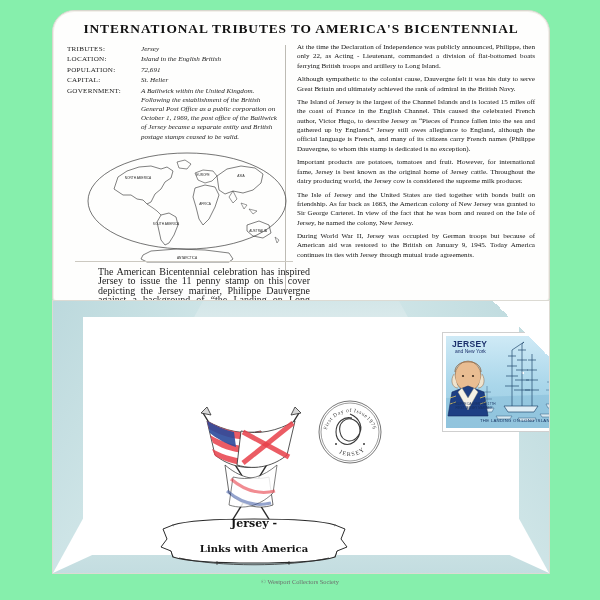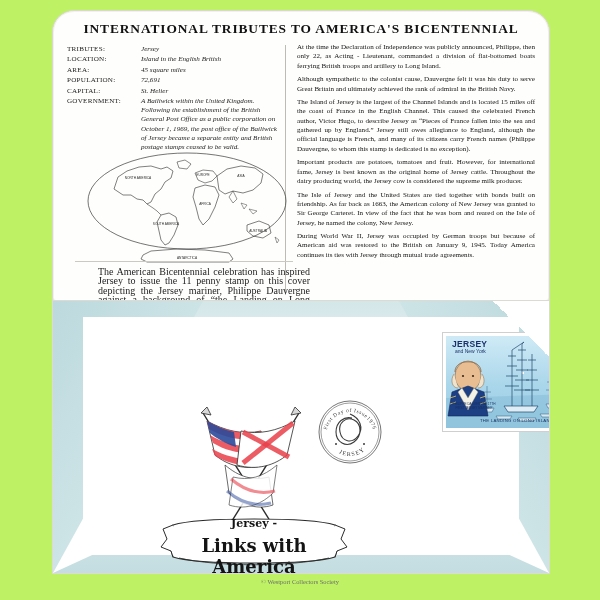--- a/index.html
+++ b/index.html
@@ -4,21 +4,21 @@
 <style>
   html,body{margin:0;padding:0;}
   body{
     width:600px;height:600px;overflow:hidden;
     background:#ffffff;
     font-family:"Liberation Serif", serif;
     color:#1b1b1b;
   }
   .page{
     position:relative;width:600px;height:600px;
-    background:#bef264;
+    background:#86efac;
   }
   
   .info-card{
     position:absolute;left:52px;top:10px;width:496px;height:290px;
     background:#fefefd;
     border:1px solid #d9d7cf;
     border-radius:22px 22px 4px 4px;
     box-shadow:0 0 0 1px #f2f0ea inset;
     overflow:hidden;
   }
@@ -105,22 +105,22 @@
     letter-spacing:.4px;
   }
   .flags{position:absolute;left:98px;top:88px;width:140px;height:150px;}
 
   .banner{position:absolute;left:76px;top:200px;width:190px;height:60px;}
   .banner-text-1{
     position:absolute;left:0;top:0;width:190px;text-align:center;
     font-family:"DejaVu Serif", serif;font-weight:700;font-size:11px;color:#141414;
   }
   .banner-text-2{
-    position:absolute;left:0;top:18px;width:190px;text-align:center;
-    font-family:"DejaVu Serif", serif;font-weight:700;font-size:18px;color:#141414;
+    position:absolute;left:0;top:26px;width:190px;text-align:center;
+    font-family:"DejaVu Serif", serif;font-weight:700;font-size:10px;color:#141414;
   }
 
   
   .stamp{
     position:absolute;left:360px;top:16px;width:128px;height:92px;
     background:#bfe4f2;
     border:3px solid #ffffff;
     box-shadow:0 0 0 1px #cfcfcf;
   }
   .stamp-sky{
@@ -179,24 +179,20 @@
       <div class="col-left">
         <table class="facts">
           <tbody>
             <tr>
               <td class="flabel">TRIBUTES:</td>
               <td class="fvalue">Jersey</td>
             </tr>
             <tr>
               <td class="flabel">LOCATION:</td>
               <td class="fvalue">Island in the English British</td>
-            </tr>
-            <tr>
-              <td class="flabel">AREA:</td>
-              <td class="fvalue">45 square miles</td>
             </tr>
             <tr>
               <td class="flabel">POPULATION:</td>
               <td class="fvalue">72,691</td>
             </tr>
             <tr>
               <td class="flabel">CAPITAL:</td>
               <td class="fvalue">St. Helier</td>
             </tr>
             <tr>

